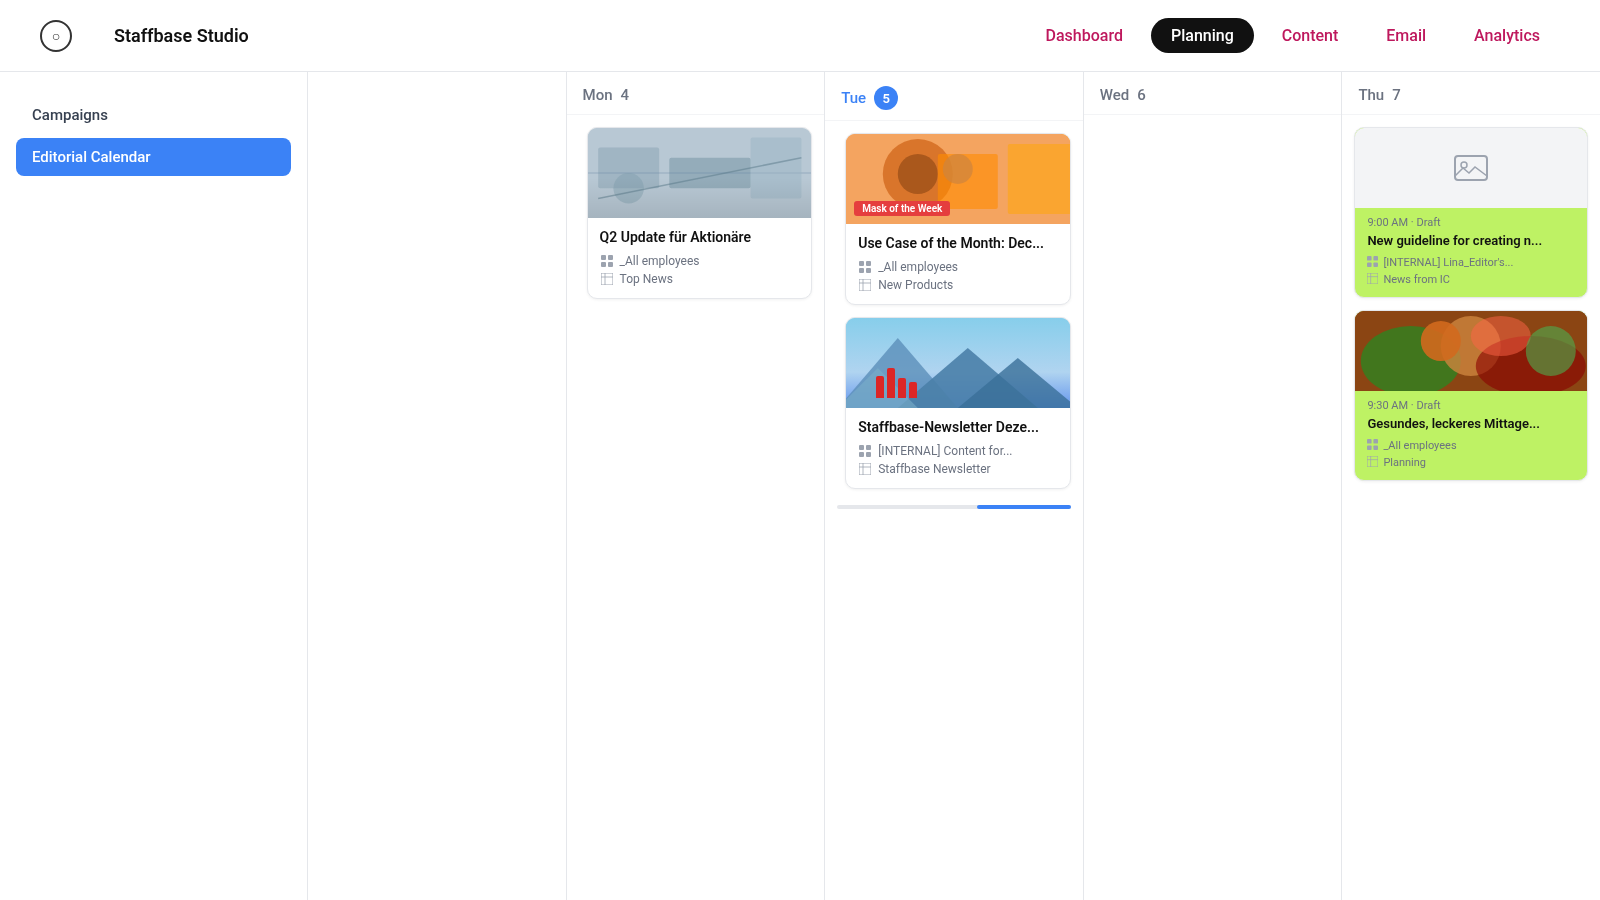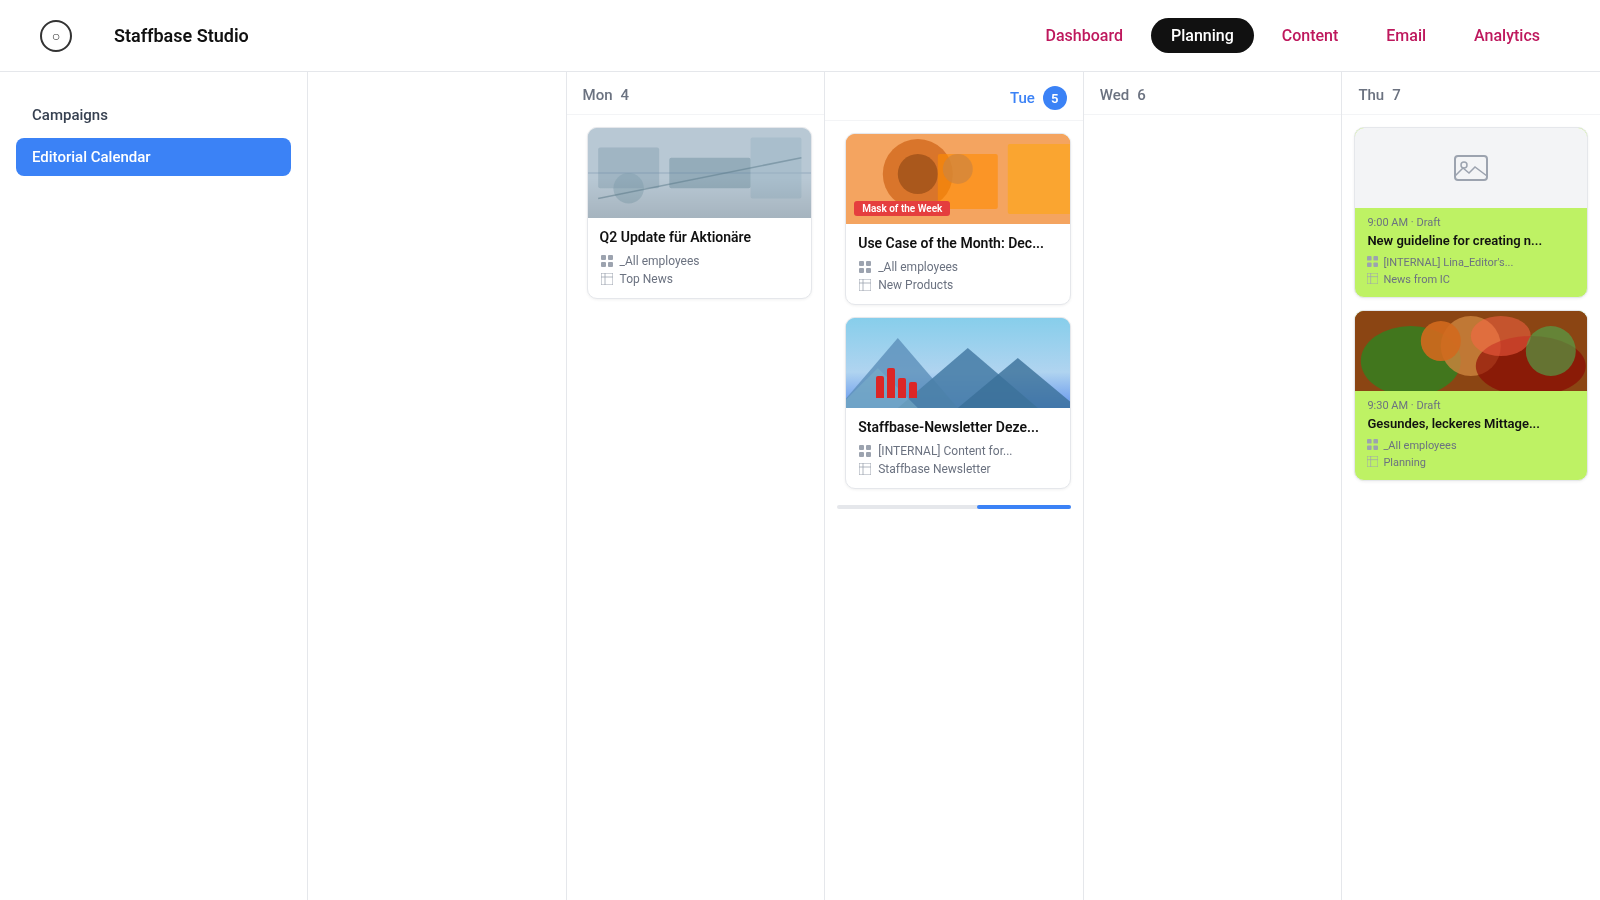--- a/index.html
+++ b/index.html
@@ -148,21 +148,21 @@
       padding: 14px 16px 10px;
       font-size: 15px;
       font-weight: 500;
       color: #6b7280;
       display: flex;
       align-items: center;
       gap: 8px;
       border-bottom: 1px solid #f3f4f6;
       flex-shrink: 0;
     }
-    .day-header.today { color: #3b82f6; justify-content: flex-end; }
+    .day-header.today { color: #3b82f6; }
     .today-badge {
       background: #3b82f6;
       color: #fff;
       border-radius: 50%;
       width: 24px;
       height: 24px;
       display: flex;
       align-items: center;
       justify-content: center;
       font-size: 13px;

